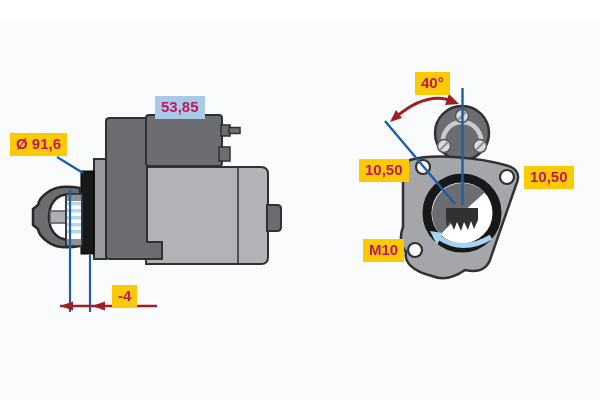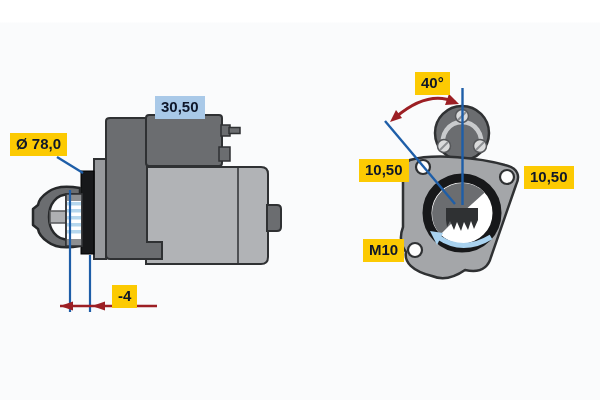--- a/index.html
+++ b/index.html
@@ -7,21 +7,21 @@
     position:relative;
     width:600px;height:400px;
     background:linear-gradient(#ffffff 0 22px,#fafbfc 23px 100%);
     overflow:hidden;
     font-family:"Liberation Sans", sans-serif;
   }
   #drawing{position:absolute;left:0;top:0;}
   .dim-label{
     position:absolute;
     font:bold 15px/1.25 "Liberation Sans", sans-serif;
-    color:#0f172a;
+    color:#be185d;
     padding:2px 6px;
     white-space:nowrap;
   }
   .dim-label.yellow{background:#fcca02;}
   .dim-label.blue{background:#a9c9e8;}
 </style>
 </head>
 <body>
 
 <div id="stage">
@@ -112,23 +112,23 @@
       <g>
         <line x1="462.5" y1="88" x2="462.5" y2="205" stroke="#1e5ea8" stroke-width="2.4"></line>
         <line x1="385" y1="121" x2="455" y2="204" stroke="#1e5ea8" stroke-width="2.4"></line>
         <path d="M396,117 Q428,90 455,102" fill="none" stroke="#9c1f24" stroke-width="3"></path>
         <polygon points="390,122 402,118 396,110" fill="#9c1f24"></polygon>
         <polygon points="459,104 445,105 449,94" fill="#9c1f24"></polygon>
       </g>
     </g>
   </svg>
 
-  <div class="dim-label blue" style="left:155px;top:96px;">30,50</div>
+  <div class="dim-label blue" style="left:155px;top:96px;">53,85</div>
 
-  <div class="dim-label yellow" style="left:10px;top:133px;">Ø 78,0</div>
+  <div class="dim-label yellow" style="left:10px;top:133px;">Ø 91,6</div>
 
   <div class="dim-label yellow" style="left:112px;top:285px;">-4</div>
 
   <div class="dim-label yellow" style="left:415px;top:72px;">40°</div>
 
   <div class="dim-label yellow" style="left:359px;top:159px;">10,50</div>
 
   <div class="dim-label yellow" style="left:524px;top:166px;">10,50</div>
 
 

